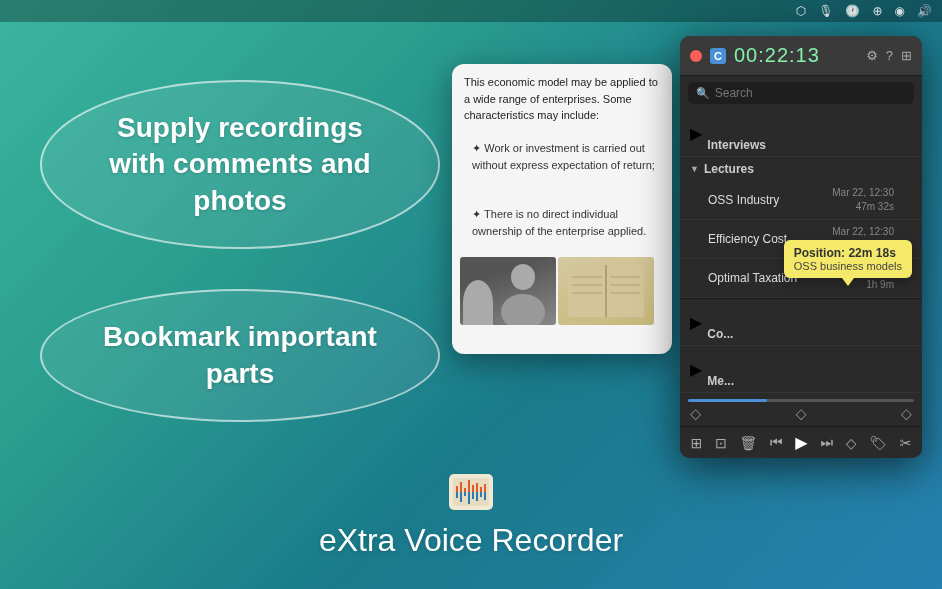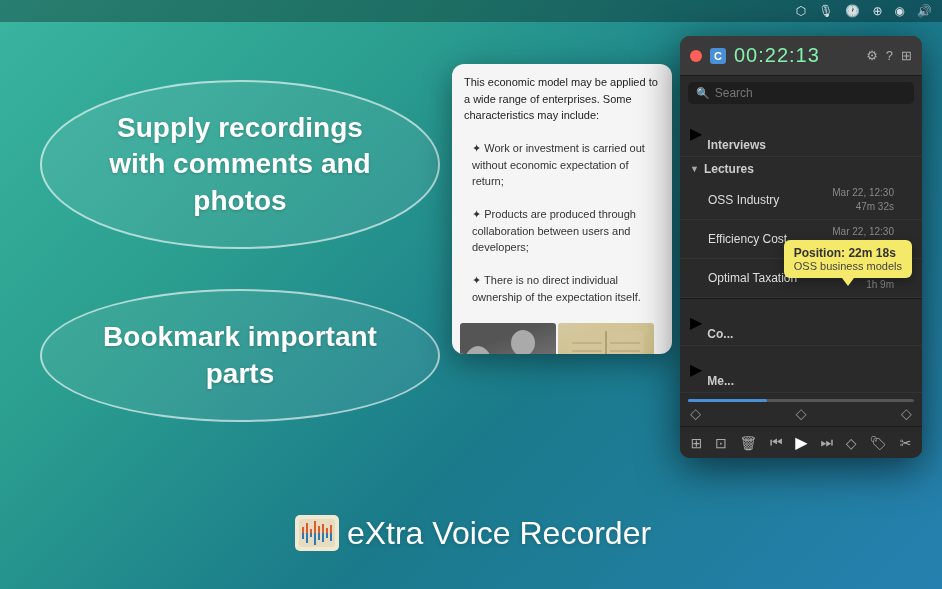--- a/index.html
+++ b/index.html
@@ -41,20 +41,21 @@
     
     .branding {
       position: absolute;
       bottom: 30px;
       left: 0;
       right: 0;
       display: flex;
       align-items: center;
       justify-content: center;
       gap: 4px;
+      flex-direction: column;
     }
 
     .app-icon {
       width: 52px;
       height: 52px;
     }
 
     .app-name {
       color: #fff;
       font-size: 32px;
@@ -394,23 +395,23 @@
     <span class="oval-text">Supply recordings with comments and photos</span>
   </div>
   <div class="oval">
     <span class="oval-text">Bookmark important parts</span>
   </div>
 </div>
 
 <div class="doc-panel">
   <div class="doc-text">
     <span>This economic model may be applied to a wide range of enterprises. Some characteristics may include:</span><br><br>
-    <span class="bullet">✦ Work or investment is carried out without economic expectation of return;</span><br>
-    <span class="bullet">✦ Products are produced through collaboration between users and developers;</span><br>
-    <span class="bullet">✦ There is no direct individual ownership of the expectation itself.</span>
+    <span class="bullet">✦ Work or investment is carried out without express expectation of return;</span><br>
+    <br>
+    <span class="bullet">✦ There is no direct individual ownership of the enterprise applied.</span>
   </div>
   <div class="doc-images">
     <div class="doc-img-placeholder doc-img-person">
       <svg width="60" height="68" viewBox="0 0 60 68">
         <ellipse cx="30" cy="20" rx="12" ry="13" fill="#aaa"></ellipse>
         <ellipse cx="30" cy="55" rx="22" ry="18" fill="#999"></ellipse>
       </svg>
     </div>
     <div class="doc-img-placeholder doc-img-book">
       <svg width="96" height="68" viewBox="0 0 96 68">

